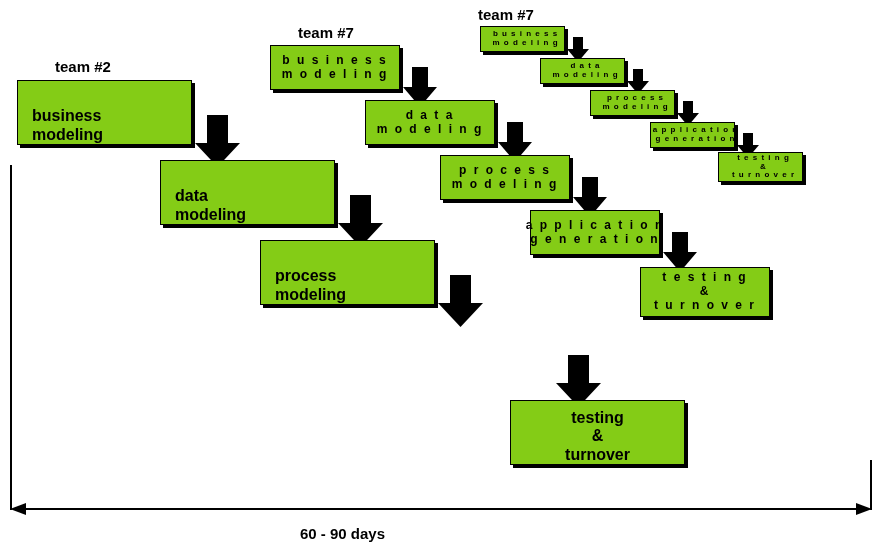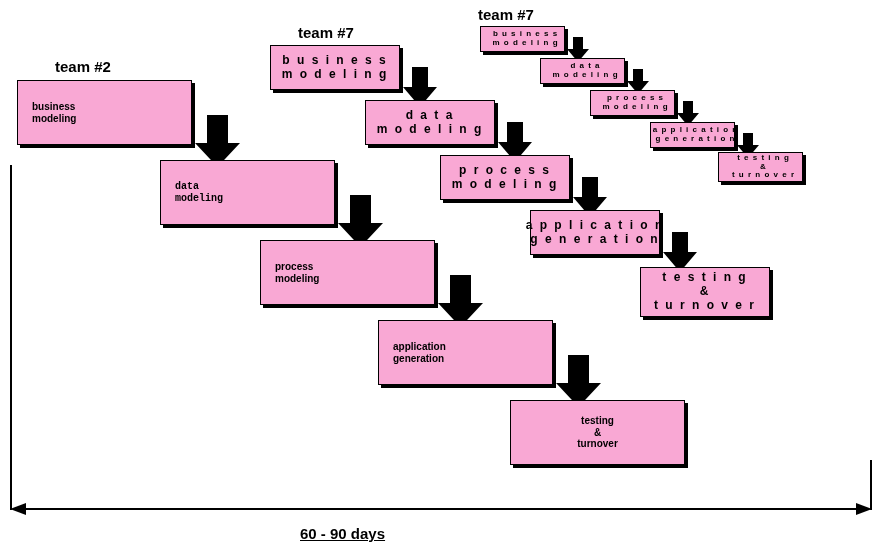--- a/index.html
+++ b/index.html
@@ -18,50 +18,49 @@
     height: 550px;
   }
   .team-label {
     position: absolute;
     font-weight: bold;
     font-size: 15px;
     color: #000;
   }
   .box {
     position: absolute;
-    background: #f9a8d4;
+    background: #84cc16;
     border: 1px solid #000;
     box-sizing: border-box;
     display: flex;
     align-items: center;
     justify-content: flex-start;
     padding-left: 14px;
     font-weight: bold;
     color: #000;
     line-height: 1.15;
     box-shadow: 3px 3px 0 #000;
   }
   .box.center-text {
     justify-content: center;
     padding-left: 0;
     text-align: center;
   }
   .box.small  { font-size: 12px; letter-spacing: 2px; }
   .box.tiny   { font-size: 8px;  letter-spacing: 1px; padding-left:6px; line-height:1.1;}
-  .box.big    { font-size: 10px; }
+  .box.big    { font-size: 16px; align-items: flex-end; }
   .arrow-down {
     position: absolute;
   }
   .arrow-down svg { display:block; }
   .timeline-text {
     position: absolute;
     font-weight: bold;
     font-size: 15px;
     bottom: 8px;
-    text-decoration: underline;
   }
   .tick {
     position:absolute;
     width:2px;
     background:#000;
   }
 </style>
 </head>
 <body>
 
@@ -78,21 +77,21 @@
       <span style="white-space:pre;">business
 modeling</span>
     </div>
   <div class="arrow-down" style="left:195px; top:115px;">
       <svg width="45" height="55">
         <rect x="12" y="0" width="21" height="28" fill="#000"></rect>
         <polygon points="0,28 45,28 22.5,52" fill="#000"></polygon>
       </svg>
     </div>
 
-  <div class="box big" style="left:160px; top:160px; width:175px; height:65px;font-family:Liberation Mono, monospace;">
+  <div class="box big" style="left:160px; top:160px; width:175px; height:65px;">
       <span style="white-space:pre;">data
 modeling</span>
     </div>
   <div class="arrow-down" style="left:338px; top:195px;">
       <svg width="45" height="55">
         <rect x="12" y="0" width="21" height="28" fill="#000"></rect>
         <polygon points="0,28 45,28 22.5,52" fill="#000"></polygon>
       </svg>
     </div>
 
@@ -100,24 +99,20 @@
       <span style="white-space:pre;">process
 modeling</span>
     </div>
   <div class="arrow-down" style="left:438px; top:275px;">
       <svg width="45" height="55">
         <rect x="12" y="0" width="21" height="28" fill="#000"></rect>
         <polygon points="0,28 45,28 22.5,52" fill="#000"></polygon>
       </svg>
     </div>
 
-  <div class="box big" style="left:378px; top:320px; width:175px; height:65px;">
-      <span style="white-space:pre;">application
-generation</span>
-    </div>
   <div class="arrow-down" style="left:556px; top:355px;">
       <svg width="45" height="55">
         <rect x="12" y="0" width="21" height="28" fill="#000"></rect>
         <polygon points="0,28 45,28 22.5,52" fill="#000"></polygon>
       </svg>
     </div>
 
   <div class="box big center-text" style="left:510px; top:400px; width:175px; height:65px;">
       <span style="white-space:pre; text-align:center;">testing
 &amp;

